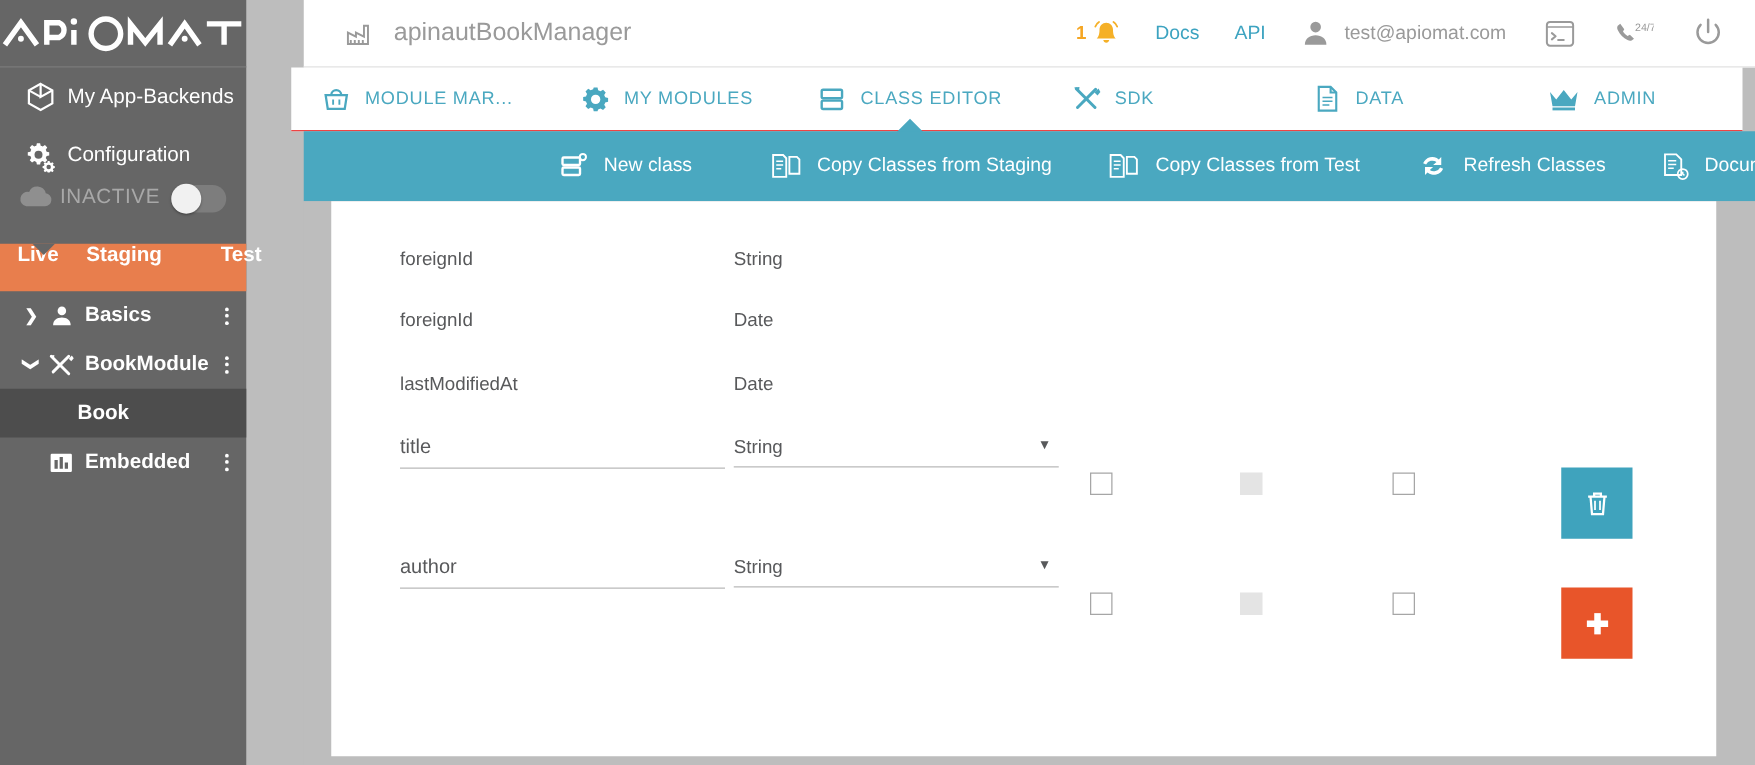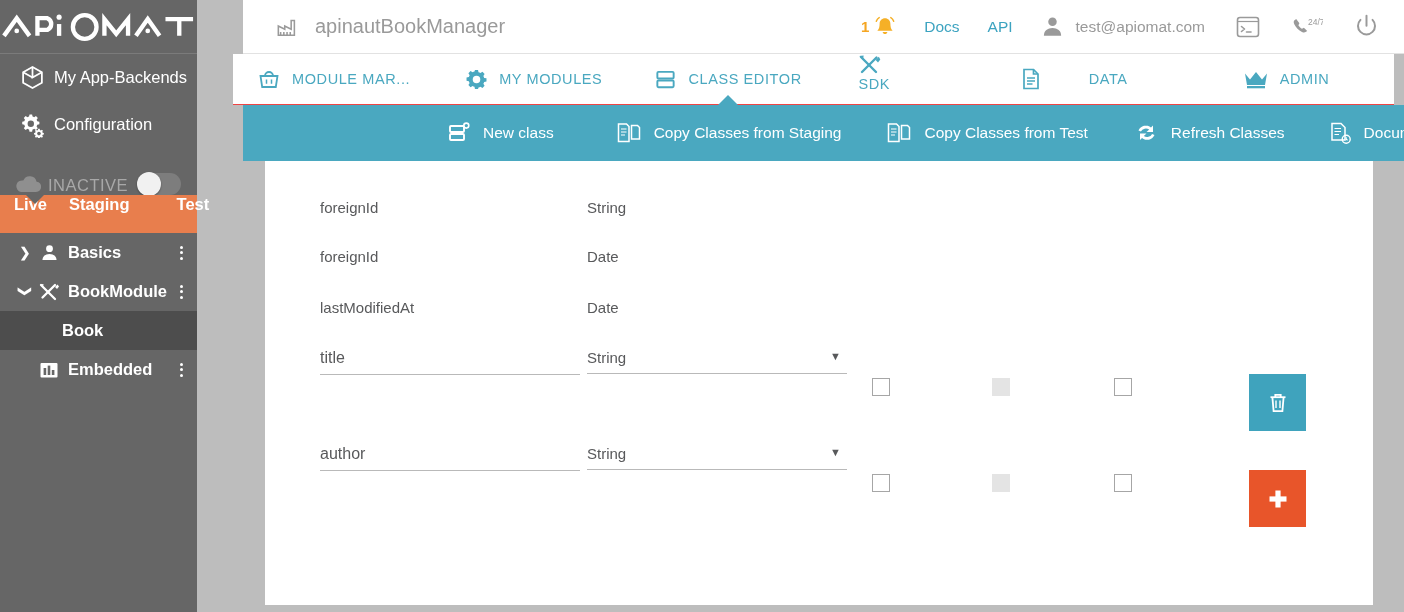--- a/index.html
+++ b/index.html
@@ -21,21 +21,21 @@
     border-bottom: 1px solid #7b7b7b;
   }
   .side-item {
     display: flex; align-items: center; height: 47px; padding-left: 12px;
     color: #ffffff; font-size: 16.5px; cursor: pointer;
   }
   .side-item .ico { width: 40px; display: flex; align-items: center; justify-content: center; }
   .side-item .lbl { margin-left: 2px; }
 
   .status-row {
-    display: flex; align-items: flex-end; height: 47px; padding-left: 8px; color: #a8a8a8;
+    display: flex; align-items: flex-start; height: 47px; padding-left: 8px; color: #a8a8a8;
   }
   .status-row .ico { width: 40px; display: flex; align-items: center; justify-content: center; }
   .status-row .lbl { font-size: 16.5px; letter-spacing: .5px; }
   .toggle {
     margin-left: auto; margin-right: 16px; width: 44px; height: 22px;
     background: #7d7d7d; border-radius: 11px; position: relative; cursor: pointer;
   }
   .toggle .knob {
     position: absolute; left: 0px; top: -1px; width: 24px; height: 24px;
     background: #f1f1f1; border-radius: 50%; box-shadow: 0 1px 2px rgba(0,0,0,.35);
@@ -390,33 +390,33 @@
       <span class="tabico">
         <svg width="23" height="23" viewBox="0 0 24 24" fill="none" stroke="#4aa8c0" stroke-width="2">
           <rect x="3.5" y="4" width="17" height="7" rx="1.2"></rect>
           <rect x="3.5" y="13" width="17" height="7" rx="1.2"></rect>
         </svg>
       </span>
       <span class="tabtext">CLASS EDITOR</span>
       <span class="pointer"></span>
     </div>
 
-    <div class="tab" style="margin-left:55px;flex-direction:column;">
+    <div class="tab" style="margin-left:55px;">
       <span class="tabico">
         <svg width="24" height="22" viewBox="0 0 24 22" fill="none" stroke="#4aa8c0" stroke-width="2.4" stroke-linecap="round">
           <path d="M4 3 L19 18"></path>
             <path d="M19.5 3.5 L5 18"></path>
           <path d="M2.3 2 L6.6 1.6 L6.1 5.8 Z" fill="#4aa8c0" stroke="none"></path>
           <path d="M21.8 2.8 L18.6 6 L21 8.4 L23.3 5.6 Z" fill="#4aa8c0" stroke="none"></path>
         </svg>
       </span>
       <span class="tabtext">SDK</span>
     </div>
 
-    <div class="tab" style="margin-left:128px;gap:36px;">
+    <div class="tab" style="margin-left:128px;">
       <span class="tabico">
         <svg width="22" height="24" viewBox="0 0 22 24" fill="none" stroke="#4aa8c0" stroke-width="1.7">
           <path d="M4 2.5 L13.5 2.5 L18 7 L18 21.5 L4 21.5 Z"></path>
           <path d="M13.5 2.5 L13.5 7 L18 7"></path>
           <path d="M7 11 L15 11 M7 14 L15 14 M7 17 L12.5 17" stroke-width="1.3"></path>
         </svg>
       </span>
       <span class="tabtext">DATA</span>
     </div>
 

